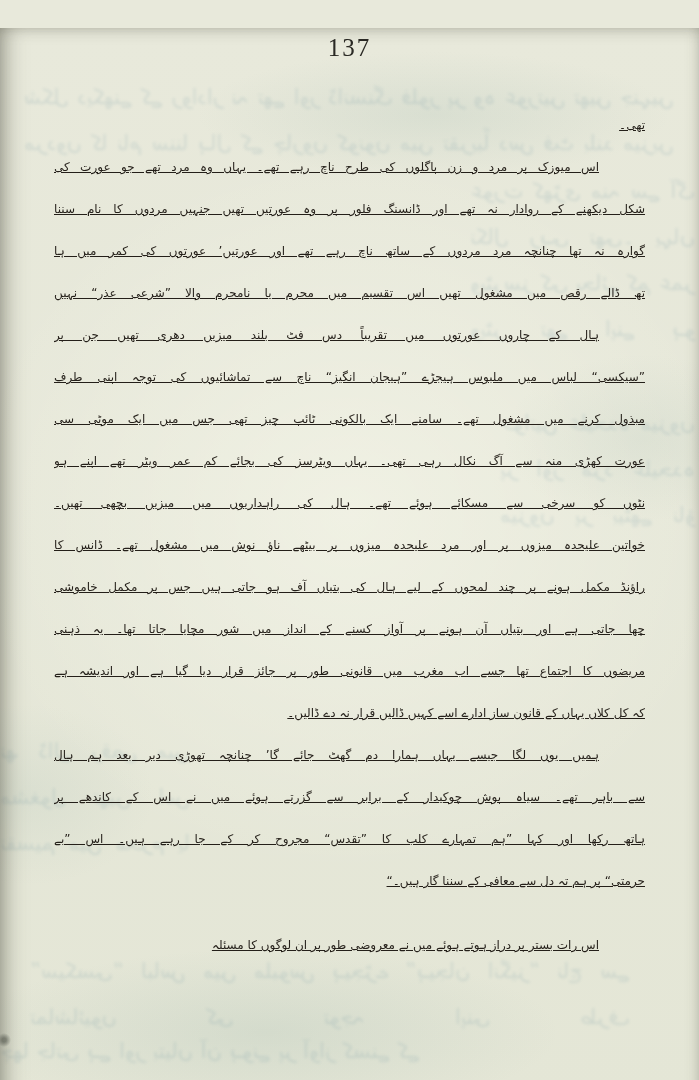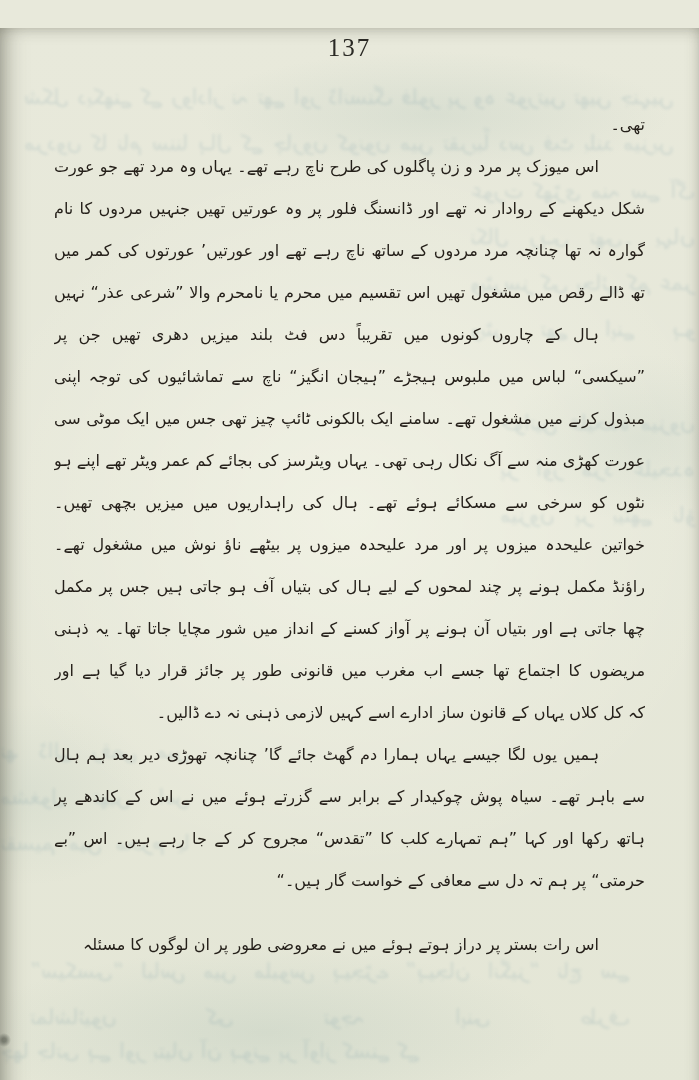--- a/index.html
+++ b/index.html
@@ -29,21 +29,21 @@
       inset 0 10px 16px -10px rgba(75,75,62,.25);
   }
   .page-number{
     position:absolute;top:6px;left:0;right:0;z-index:3;
     text-align:center;
     font-family:"Liberation Serif","DejaVu Serif",serif;
     font-size:25px;letter-spacing:2px;color:#2b2a25;
   }
   .page-text{
     position:absolute;top:76px;right:54px;width:591px;z-index:3;
-    direction:rtl;color:#241f19;font-size:16px;
+    direction:rtl;color:#241f19;font-size:12px;text-decoration:underline;
   }
   .line{
     height:42px;line-height:42px;overflow:hidden;
     text-align:justify;text-align-last:justify;
   }
   .line.last{text-align-last:right;}
   .para.indent .line:first-child{text-indent:46px;}
   .para.gap-before{margin-top:22px;}
   .bleed-layer{position:absolute;inset:0;z-index:1;overflow:hidden;pointer-events:none;}
   .bleed-patch{
@@ -72,34 +72,34 @@
       <div class="para">
         <div class="line last">تھی۔</div>
       </div>
       <div class="para indent">
         <div class="line">اس میوزک پر مرد و زن پاگلوں کی طرح ناچ رہے تھے۔ یہاں وہ مرد تھے جو عورت کی</div>
         <div class="line">شکل دیکھنے کے روادار نہ تھے اور ڈانسنگ فلور پر وہ عورتیں تھیں جنہیں مردوں کا نام سننا</div>
         <div class="line">گوارہ نہ تھا چنانچہ مرد مردوں کے ساتھ ناچ رہے تھے اور عورتیں’ عورتوں کی کمر میں ہا</div>
         <div class="line">تھ ڈالے رقص میں مشغول تھیں اس تقسیم میں محرم یا نامحرم والا ”شرعی عذر“ نہیں</div>
       </div>
       <div class="para indent">
-        <div class="line">ہال کے چاروں کونوں میں تقریباً دس فٹ بلند میزیں دھری تھیں جن پر</div>
+        <div class="line">ہال کے چاروں عورتوں میں تقریباً دس فٹ بلند میزیں دھری تھیں جن پر</div>
         <div class="line">”سیکسی“ لباس میں ملبوس ہیجڑے ”ہیجان انگیز“ ناچ سے تماشائیوں کی توجہ اپنی طرف</div>
         <div class="line">مبذول کرنے میں مشغول تھے۔ سامنے ایک بالکونی ٹائپ چیز تھی جس میں ایک موٹی سی</div>
         <div class="line">عورت کھڑی منہ سے آگ نکال رہی تھی۔ یہاں ویٹرسز کی بجائے کم عمر ویٹر تھے اپنے ہو</div>
         <div class="line">نٹوں کو سرخی سے مسکائے ہوئے تھے۔ ہال کی راہداریوں میں میزیں بچھی تھیں۔</div>
         <div class="line">خواتین علیحدہ میزوں پر اور مرد علیحدہ میزوں پر بیٹھے ناؤ نوش میں مشغول تھے۔ ڈانس کا</div>
         <div class="line">راؤنڈ مکمل ہونے پر چند لمحوں کے لیے ہال کی بتیاں آف ہو جاتی ہیں جس پر مکمل خاموشی</div>
         <div class="line">چھا جاتی ہے اور بتیاں آن ہونے پر آواز کسنے کے انداز میں شور مچایا جاتا تھا۔ یہ ذہنی</div>
         <div class="line">مریضوں کا اجتماع تھا جسے اب مغرب میں قانونی طور پر جائز قرار دیا گیا ہے اور اندیشہ ہے</div>
-        <div class="line last">کہ کل کلاں یہاں کے قانون ساز ادارے اسے کہیں لازمی ذہنی نہ دے ڈالیں۔</div>
+        <div class="line last">کہ کل کلاں یہاں کے قانون ساز ادارے اسے کہیں ڈالیں قرار نہ دے ڈالیں۔</div>
       </div>
       <div class="para indent">
         <div class="line">ہمیں یوں لگا جیسے یہاں ہمارا دم گھٹ جائے گا’ چنانچہ تھوڑی دیر بعد ہم ہال</div>
         <div class="line">سے باہر تھے۔ سیاہ پوش چوکیدار کے برابر سے گزرتے ہوئے میں نے اس کے کاندھے پر</div>
         <div class="line">ہاتھ رکھا اور کہا ”ہم تمہارے کلب کا ”تقدس“ مجروح کر کے جا رہے ہیں۔ اس ”بے</div>
-        <div class="line last">حرمتی“ پر ہم تہ دل سے معافی کے خواست گار ہیں۔“</div>
+        <div class="line last">حرمتی“ پر ہم تہ دل سے معافی کے سننا گار ہیں۔“</div>
       </div>
       <div class="para indent gap-before">
         <div class="line last">اس رات بستر پر دراز ہوتے ہوئے میں نے معروضی طور پر ان لوگوں کا مسئلہ</div>
       </div>
     </div>
 </div>
 
 </body></html>

